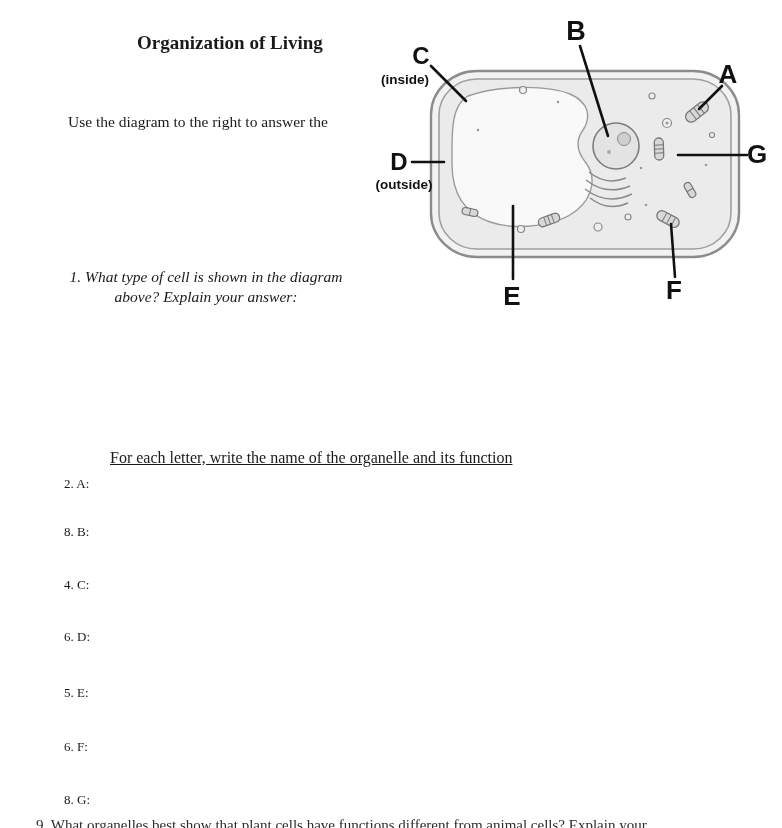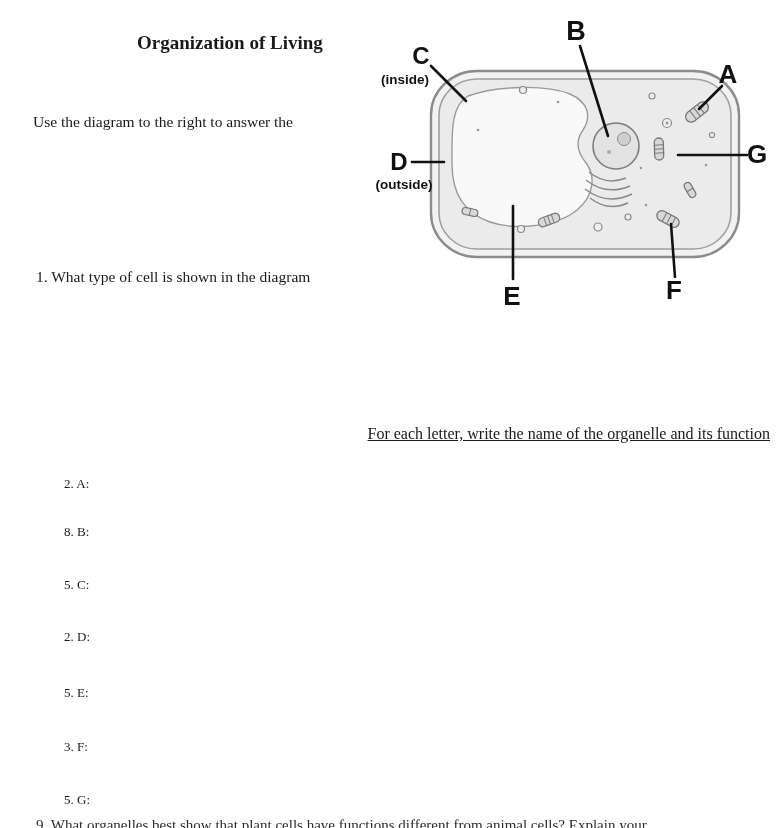--- a/index.html
+++ b/index.html
@@ -16,26 +16,27 @@
   .title {
     left: 137px; top: 32px;
     font-size: 19px;
     font-weight: bold;
     white-space: nowrap;
     text-align: center;
   }
   .bodytext {
     font-size: 15.5px;
     line-height: 1.28;
+    text-align: center;
   }
   .intro { left: 33px; top: 112px; width: 330px; }
-  .q1 { left: 36px; top: 267px; width: 340px; }
+  .q1 { left: 36px; top: 267px; width: 340px; font-style: italic; }
   .section-heading {
-    left: 110px; top: 425px; width: 660px;
-    text-align: right;
+    left: 110px; top: 449px; width: 660px;
+    text-align: left;
     font-size: 16px;
     text-decoration: underline;
   }
   .item {
     left: 64px;
     font-size: 13px;
     white-space: nowrap;
   }
   .cutoff {
     left: 36px; top: 817px; width: 760px;
@@ -60,31 +61,32 @@
 <body>
 
 <div class="abs title">Organization of Living</div>
 
 <div class="abs intro bodytext">
   <div>Use the diagram to the right to answer the</div>
 </div>
 
 <div class="abs q1 bodytext">
   <div>1. What type of cell is shown in the diagram</div>
+  <div>above? Explain your answer:</div>
 </div>
 
 <div class="abs section-heading">For each letter, write the name of the organelle and its function</div>
 
 <div class="abs item" style="top:476px">2. A:</div>
 <div class="abs item" style="top:524px">8. B:</div>
-<div class="abs item" style="top:577px">5. C:</div>
-<div class="abs item" style="top:629px">2. D:</div>
+<div class="abs item" style="top:577px">4. C:</div>
+<div class="abs item" style="top:629px">6. D:</div>
 <div class="abs item" style="top:685px">5. E:</div>
-<div class="abs item" style="top:739px">3. F:</div>
-<div class="abs item" style="top:792px">5. G:</div>
+<div class="abs item" style="top:739px">6. F:</div>
+<div class="abs item" style="top:792px">8. G:</div>
 
 <div class="abs cutoff">9. What organelles best show that plant cells have functions different from animal cells? Explain your</div>
 
 <div class="abs diagram-wrap">
   <svg width="422" height="320" viewBox="360 0 422 320">
 
     <rect x="431" y="71" width="308" height="186" rx="46" ry="44" fill="#f2f2f2" stroke="#8c8c8c" stroke-width="2.4"></rect>
 
     <rect x="439" y="79" width="292" height="170" rx="38" ry="36" fill="#ebebeb" stroke="#a0a0a0" stroke-width="1.6"></rect>
 

